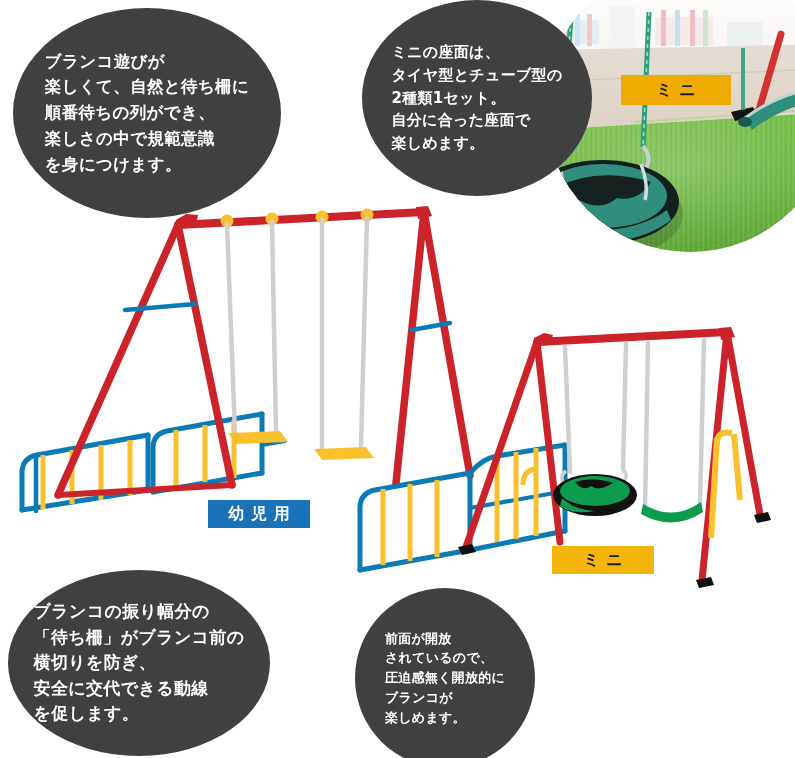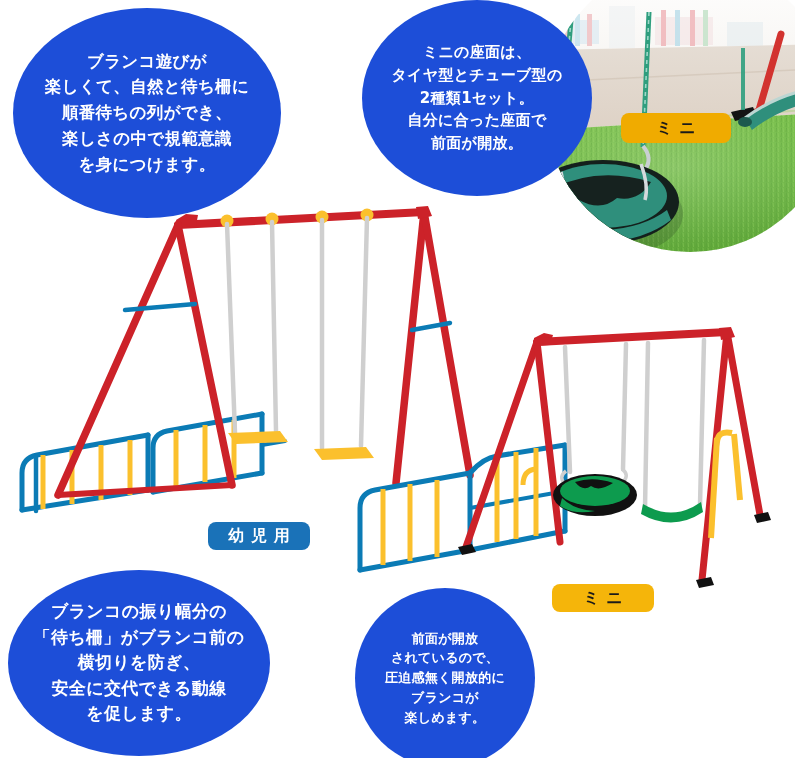--- a/index.html
+++ b/index.html
@@ -12,27 +12,27 @@
     width: 795px;
     height: 758px;
     position: relative;
     overflow: hidden;
     font-family: "DejaVu Sans", "Liberation Sans", sans-serif;
   }
 
   
   .bubble {
     position: absolute;
-    background: #1d4ed8;
+    background: #404040;
     border-radius: 50%;
     color: #ffffff;
     display: flex;
     align-items: center;
     justify-content: center;
-    text-align: center;
+    text-align: left;
     box-sizing: border-box;
     z-index: 40;
   }
   .bubble .bubble-text {
     display: block;
     white-space: pre-line;
     font-weight: 700;
     letter-spacing: 0.02em;
   }
 
@@ -69,34 +69,33 @@
     height: 290px;
     border-radius: 50%;
     overflow: hidden;
     z-index: 20;
   }
   #photo .photo-svg { display: block; width: 100%; height: 100%; }
 
   
   .badge {
     position: absolute;
-    border-radius: 8px;
+    border-radius: 0;
     color: #ffffff;
     font-weight: 700;
     display: flex;
     align-items: center;
     justify-content: center;
     letter-spacing: 0.42em;
     text-indent: 0.42em;
     z-index: 60;
     box-sizing: border-box;
-    margin-top: 38px;
   }
   #badge-youji {
-    left: 208px; top: 484px;
+    left: 208px; top: 500px;
     width: 102px; height: 28px;
     background: #1a72b8;
     font-size: 16px;
   }
   #badge-mini-illust {
     left: 552px; top: 546px;
     width: 102px; height: 28px;
     background: #f5b50a;
     color: #1a1a1a;
     font-size: 16px;
@@ -356,21 +355,21 @@
 順番待ちの列ができ、
 楽しさの中で規範意識
 を身につけます。</span>
 </div>
 
 <div class="bubble" id="bubble-2">
   <span class="bubble-text">ミニの座面は、
 タイヤ型とチューブ型の
 2種類1セット。
 自分に合った座面で
-前面が開放。</span>
+楽しめます。</span>
 </div>
 
 <div class="bubble" id="bubble-3">
   <span class="bubble-text">ブランコの振り幅分の
 「待ち柵」がブランコ前の
 横切りを防ぎ、
 安全に交代できる動線
 を促します。</span>
 </div>
 

